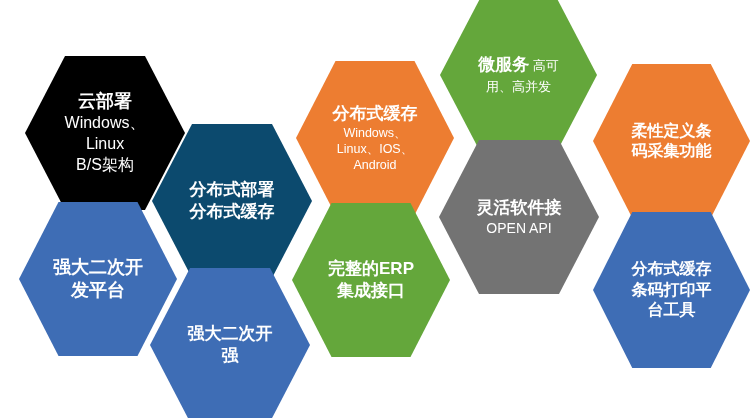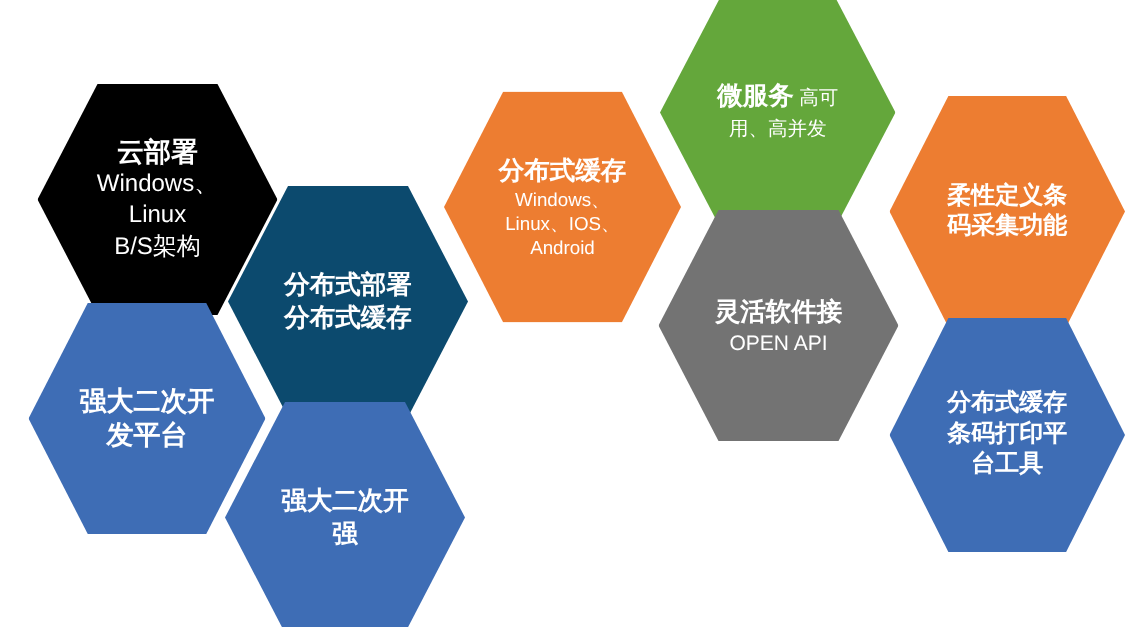--- a/index.html
+++ b/index.html
@@ -77,20 +77,24 @@
 强</span>
   </div>
 
   <div class="hex" style="left: 296px; top: 61px; width: 158px; height: 154px; background: rgb(237, 125, 49);">
     <span class="hex-title fs17">分布式缓存</span>
     <span class="hex-body fs12">Windows、
 Linux、IOS、
 Android</span>
   </div>
 
+  <div class="hex" style="left: 292px; top: 203px; width: 158px; height: 154px; background: rgb(100, 167, 59);">
+    <span class="hex-title fs17">完整的ERP
+集成接口</span>
+  </div>
 
   <div class="hex" style="left: 440px; top: 0px; width: 157px; height: 150px; background: rgb(100, 167, 59);">
     <div class="mixed"><span class="hex-title">微服务</span><span class="hex-body"> 高可用、高并发</span></div>
   </div>
 
   <div class="hex" style="left: 439px; top: 140px; width: 160px; height: 154px; background: #737373;">
     <span class="hex-title fs17">灵活软件接</span>
     <span class="hex-body fs14">OPEN API</span>
   </div>
 

